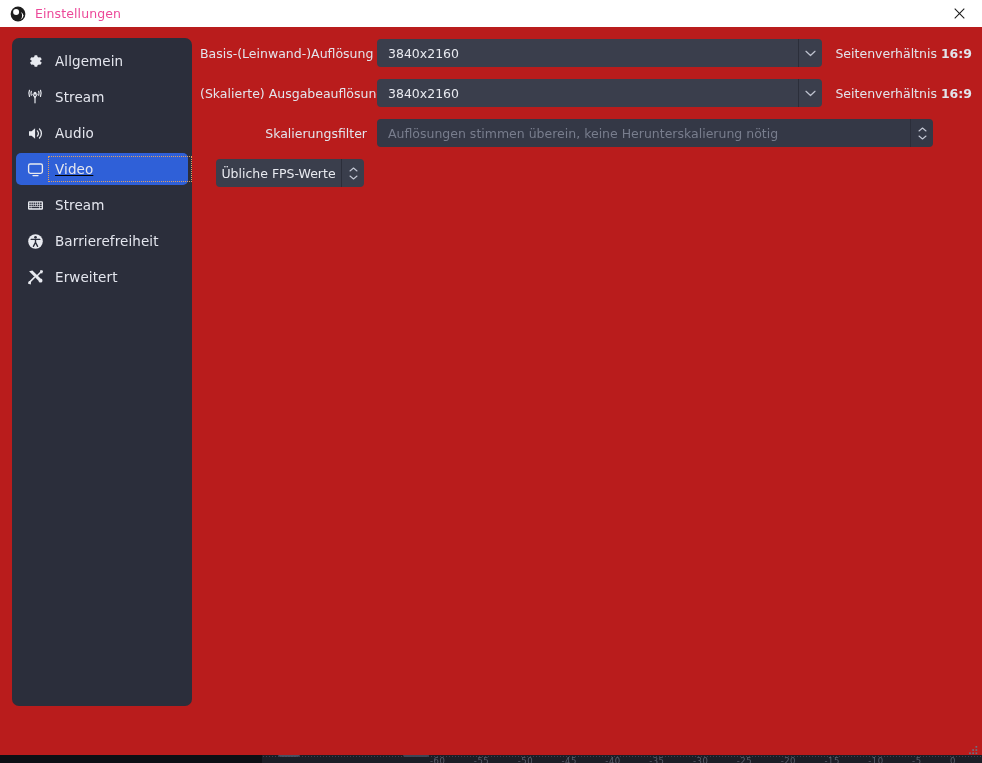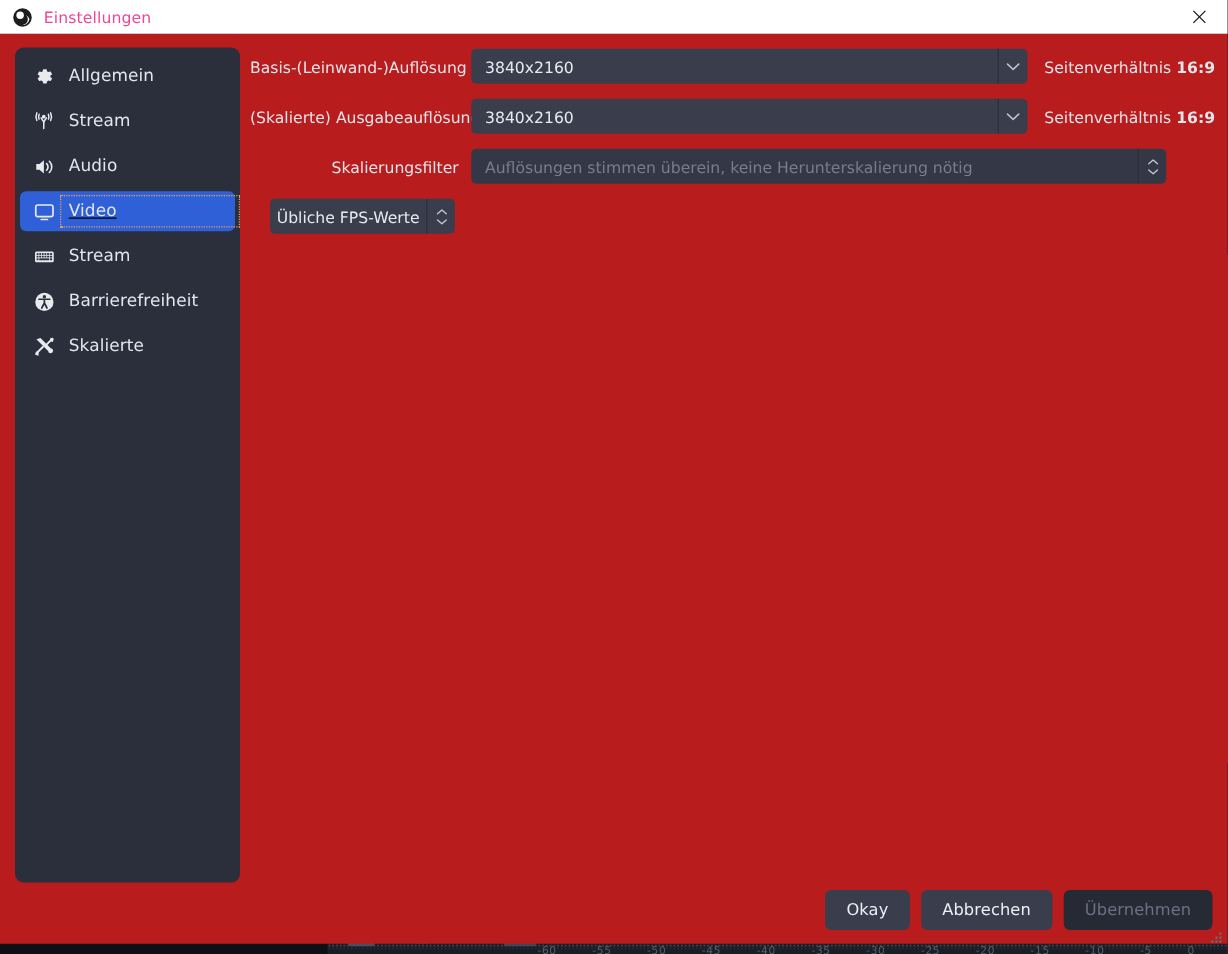--- a/index.html
+++ b/index.html
@@ -469,21 +469,21 @@
             <path d="M12.4 1.3 10 3.7l1.1 2.4 2.4-1.1 2.2-2.2z" opacity="0"></path>
             <path d="M14.9 1.5 12 4.4l-1.4-1.4 2.9-2.9z" opacity="0"></path>
             <g stroke="currentColor" stroke-width="1.5" stroke-linecap="round" fill="none">
               <path d="M14.9 2 10.2 6.7"></path>
               <path d="M2.2 13.6 7.4 8.4"></path>
             </g>
             <path d="M13.3 1.1 16 1.9l-.8 2.7-2.1-.6z"></path>
             <path d="M3.8 15.6 1.1 14.8l.8-2.7 2.1.6z"></path>
           </svg>
         </span>
-        <span class="sb-label">Skalierte</span>
+        <span class="sb-label">Erweitert</span>
       </div>
 
     </div>
 
     <div id="settings-form">
 
       <div class="form-row">
         <div class="row-label">Basis-(Leinwand-)Auflösung</div>
         <div class="combobox" style="width:450px;">
           <span class="cb-value">3840x2160</span>
@@ -539,25 +539,20 @@
               </svg>
             <svg width="9" height="5" viewBox="0 0 9 5">
                 <path d="M1 1 4.5 4 8 1" fill="none" stroke="currentColor" stroke-width="1.1" stroke-linecap="round" stroke-linejoin="round"></path>
               </svg>
           </span>
         </div>
       </div>
 
     </div>
 
-    <div id="button-bar">
-      <button class="dlg-button">Okay</button>
-      <button class="dlg-button">Abbrechen</button>
-      <button class="dlg-button disabled">Übernehmen</button>
-    </div>
 
     <div id="resize-grip">
       <svg width="12" height="12" viewBox="0 0 12 12" fill="#6b7082">
         <rect x="8.5" y="2" width="1.7" height="1.7"></rect>
         <rect x="8.5" y="5.2" width="1.7" height="1.7"></rect>
         <rect x="5.3" y="5.2" width="1.7" height="1.7"></rect>
         <rect x="8.5" y="8.4" width="1.7" height="1.7"></rect>
         <rect x="5.3" y="8.4" width="1.7" height="1.7"></rect>
         <rect x="2.1" y="8.4" width="1.7" height="1.7"></rect>
       </svg>

